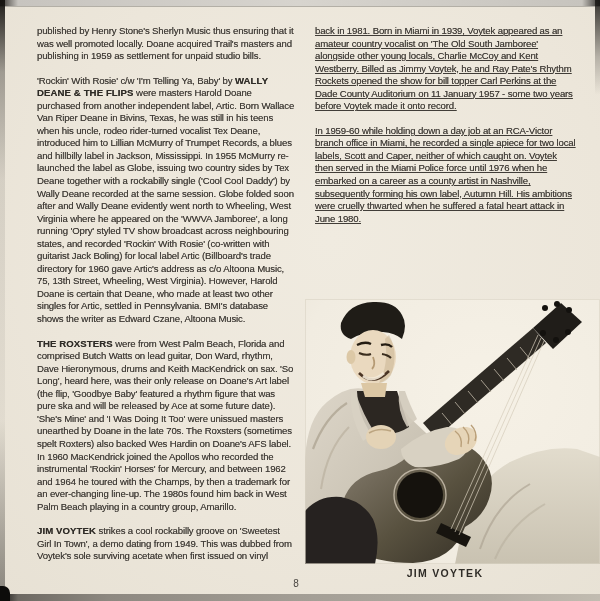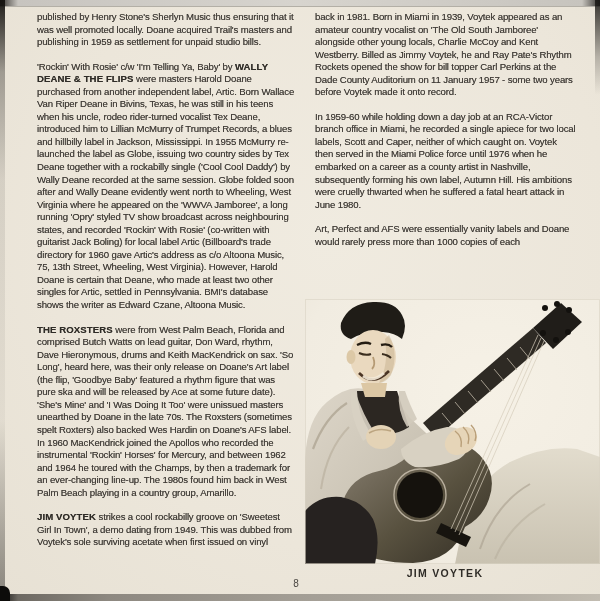--- a/index.html
+++ b/index.html
@@ -14,24 +14,24 @@
     border-bottom:1px solid #b3afa6;}
   .edge-left{position:absolute;top:0;left:0;bottom:0;width:5px;
     background:linear-gradient(180deg,rgba(20,18,15,.95) 0%,rgba(20,18,15,.35) 12%,rgba(20,18,15,.10) 30%,rgba(20,18,15,.04) 70%,rgba(20,18,15,.45) 100%);}
   .edge-right-top{position:absolute;top:0;right:0;width:5px;height:95px;
     background:linear-gradient(180deg,rgba(22,20,17,.85) 0%,rgba(22,20,17,.25) 60%,rgba(22,20,17,0) 100%);}
   .edge-bottom{position:absolute;left:0;right:0;bottom:0;height:7px;
     background:linear-gradient(90deg,#121110 0,#6d6962 3%,#8d8880 18%,#a39e95 50%,#b2ada3 82%,#c2bcb1 100%);}
   .corner-blob{position:absolute;left:0;bottom:0;width:10px;height:15px;background:#0d0c0a;border-radius:0 7px 0 0;}
 
   
-  .col{position:absolute;top:11px;color:#413d38;font-size:9.6px;line-height:12.55px;
+  .col{position:absolute;top:25px;color:#413d38;font-size:9.6px;line-height:12.55px;
        letter-spacing:-0.15px;text-shadow:0 0 .35px rgba(65,61,56,.75);}
   .col-left{left:37px;width:258px;}
-  .col-right{left:315px;width:262px;}
+  .col-right{left:315px;width:262px;text-decoration:underline;}
   .para{margin:0 0 12px 0;}
   .para:last-child{margin-bottom:0;}
   .b{font-weight:bold;color:#2f2c27;letter-spacing:.1px;}
 
   
   .photo{position:absolute;left:305px;top:299px;width:295px;height:265px;}
   .photo svg{display:block;}
   .photo-caption{position:absolute;left:305px;top:567px;width:280px;text-align:center;
     font-weight:bold;font-size:10.5px;letter-spacing:1.3px;color:#2f2c27;}
   .page-number{position:absolute;left:281px;top:578px;width:30px;text-align:center;
@@ -44,21 +44,20 @@
 
   <div class="col col-left" id="left-column-paras">
       <p class="para"><span>published by Henry Stone's Sherlyn Music thus ensuring that it was well promoted locally. Doane acquired Trail's masters and publishing in 1959 as settlement for unpaid studio bills.</span></p>
       <p class="para"><span>'Rockin' With Rosie' c/w 'I'm Telling Ya, Baby' by </span><span class="b">WALLY DEANE &amp; THE FLIPS</span><span> were masters Harold Doane purchased from another independent label, Artic. Born Wallace Van Riper Deane in Bivins, Texas, he was still in his teens when his uncle, rodeo rider-turned vocalist Tex Deane, introduced him to Lillian McMurry of Trumpet Records, a blues and hillbilly label in Jackson, Mississippi. In 1955 McMurry re-launched the label as Globe, issuing two country sides by Tex Deane together with a rockabilly single ('Cool Cool Daddy') by Wally Deane recorded at the same session. Globe folded soon after and Wally Deane evidently went north to Wheeling, West Virginia where he appeared on the 'WWVA Jamboree', a long running 'Opry' styled TV show broadcast across neighbouring states, and recorded 'Rockin' With Rosie' (co-written with guitarist Jack Boling) for local label Artic (Billboard's trade directory for 1960 gave Artic's address as c/o Altoona Music, 75, 13th Street, Wheeling, West Virginia). However, Harold Doane is certain that Deane, who made at least two other singles for Artic, settled in Pennsylvania. BMI's database shows the writer as Edward Czane, Altoona Music.</span></p>
       <p class="para"><span class="b">THE ROXSTERS</span><span> were from West Palm Beach, Florida and comprised Butch Watts on lead guitar, Don Ward, rhythm, Dave Hieronymous, drums and Keith MacKendrick on sax. 'So Long', heard here, was their only release on Doane's Art label (the flip, 'Goodbye Baby' featured a rhythm figure that was pure ska and will be released by Ace at some future date). 'She's Mine' and 'I Was Doing It Too' were unissued masters unearthed by Doane in the late 70s. The Roxsters (sometimes spelt Roxters) also backed Wes Hardin on Doane's AFS label. In 1960 MacKendrick joined the Apollos who recorded the instrumental 'Rockin' Horses' for Mercury, and between 1962 and 1964 he toured with the Champs, by then a trademark for an ever-changing line-up. The 1980s found him back in West Palm Beach playing in a country group, Amarillo.</span></p>
       <p class="para"><span class="b">JIM VOYTEK</span><span> strikes a cool rockabilly groove on 'Sweetest Girl In Town', a demo dating from 1949. This was dubbed from Voytek's sole surviving acetate when first issued on vinyl</span></p>
     </div>
   <div class="col col-right" id="right-column-paras">
       <p class="para"><span>back in 1981. Born in Miami in 1939, Voytek appeared as an amateur country vocalist on 'The Old South Jamboree' alongside other young locals, Charlie McCoy and Kent Westberry. Billed as Jimmy Voytek, he and Ray Pate's Rhythm Rockets opened the show for bill topper Carl Perkins at the Dade County Auditorium on 11 January 1957 - some two years before Voytek made it onto record.</span></p>
       <p class="para"><span>In 1959-60 while holding down a day job at an RCA-Victor branch office in Miami, he recorded a single apiece for two local labels, Scott and Caper, neither of which caught on. Voytek then served in the Miami Police force until 1976 when he embarked on a career as a county artist in Nashville, subsequently forming his own label, Autumn Hill. His ambitions were cruelly thwarted when he suffered a fatal heart attack in June 1980.</span></p>
-      <p class="para"><span>Art, Perfect and AFS were essentially vanity labels and Doane would rarely press more than 1000 copies of each</span></p>
     </div>
 
   <div class="photo">
     <svg width="295" height="265" viewBox="0 0 295 265" xmlns="http://www.w3.org/2000/svg">
       <defs>
         <radialGradient id="pbg" cx="60%" cy="35%" r="90%">
           <stop offset="0%" stop-color="#f6f1e6"></stop>
           <stop offset="70%" stop-color="#f1ece1"></stop>
           <stop offset="100%" stop-color="#e9e3d6"></stop>
         </radialGradient>

